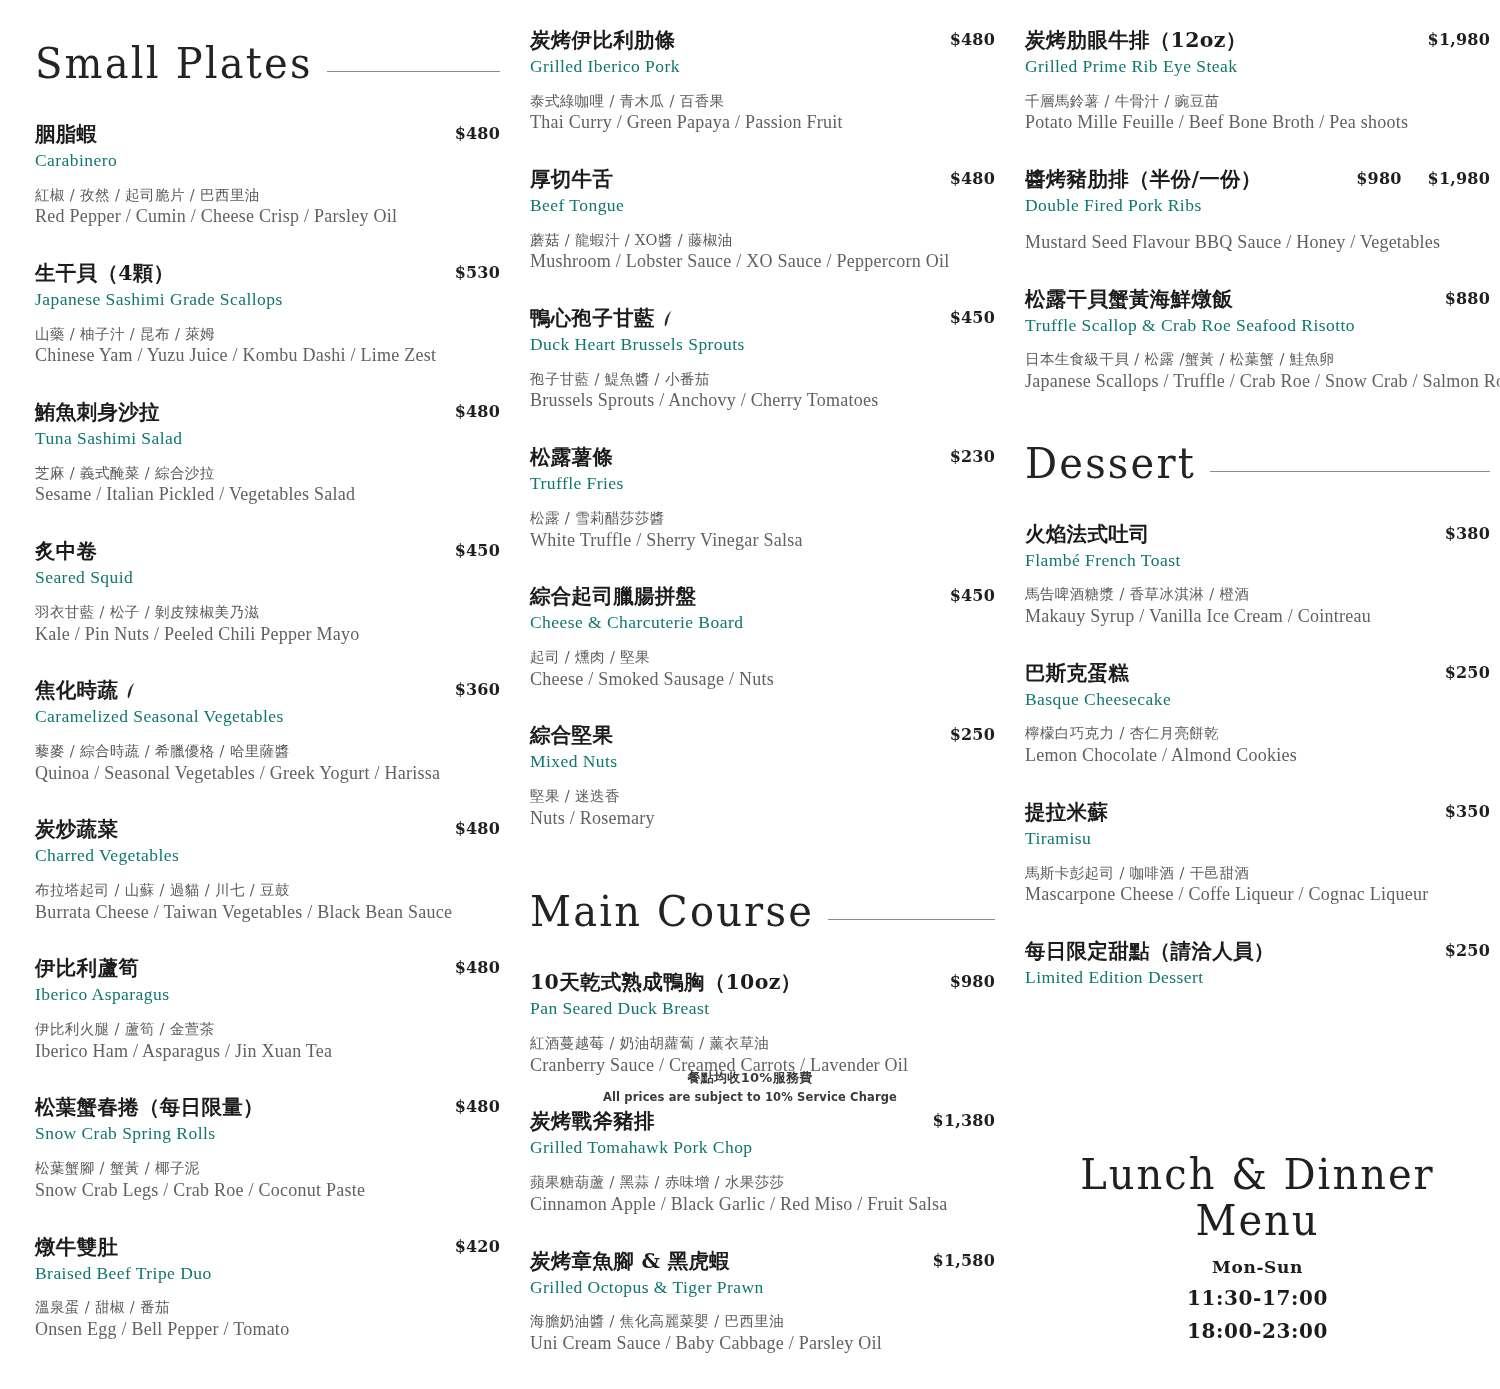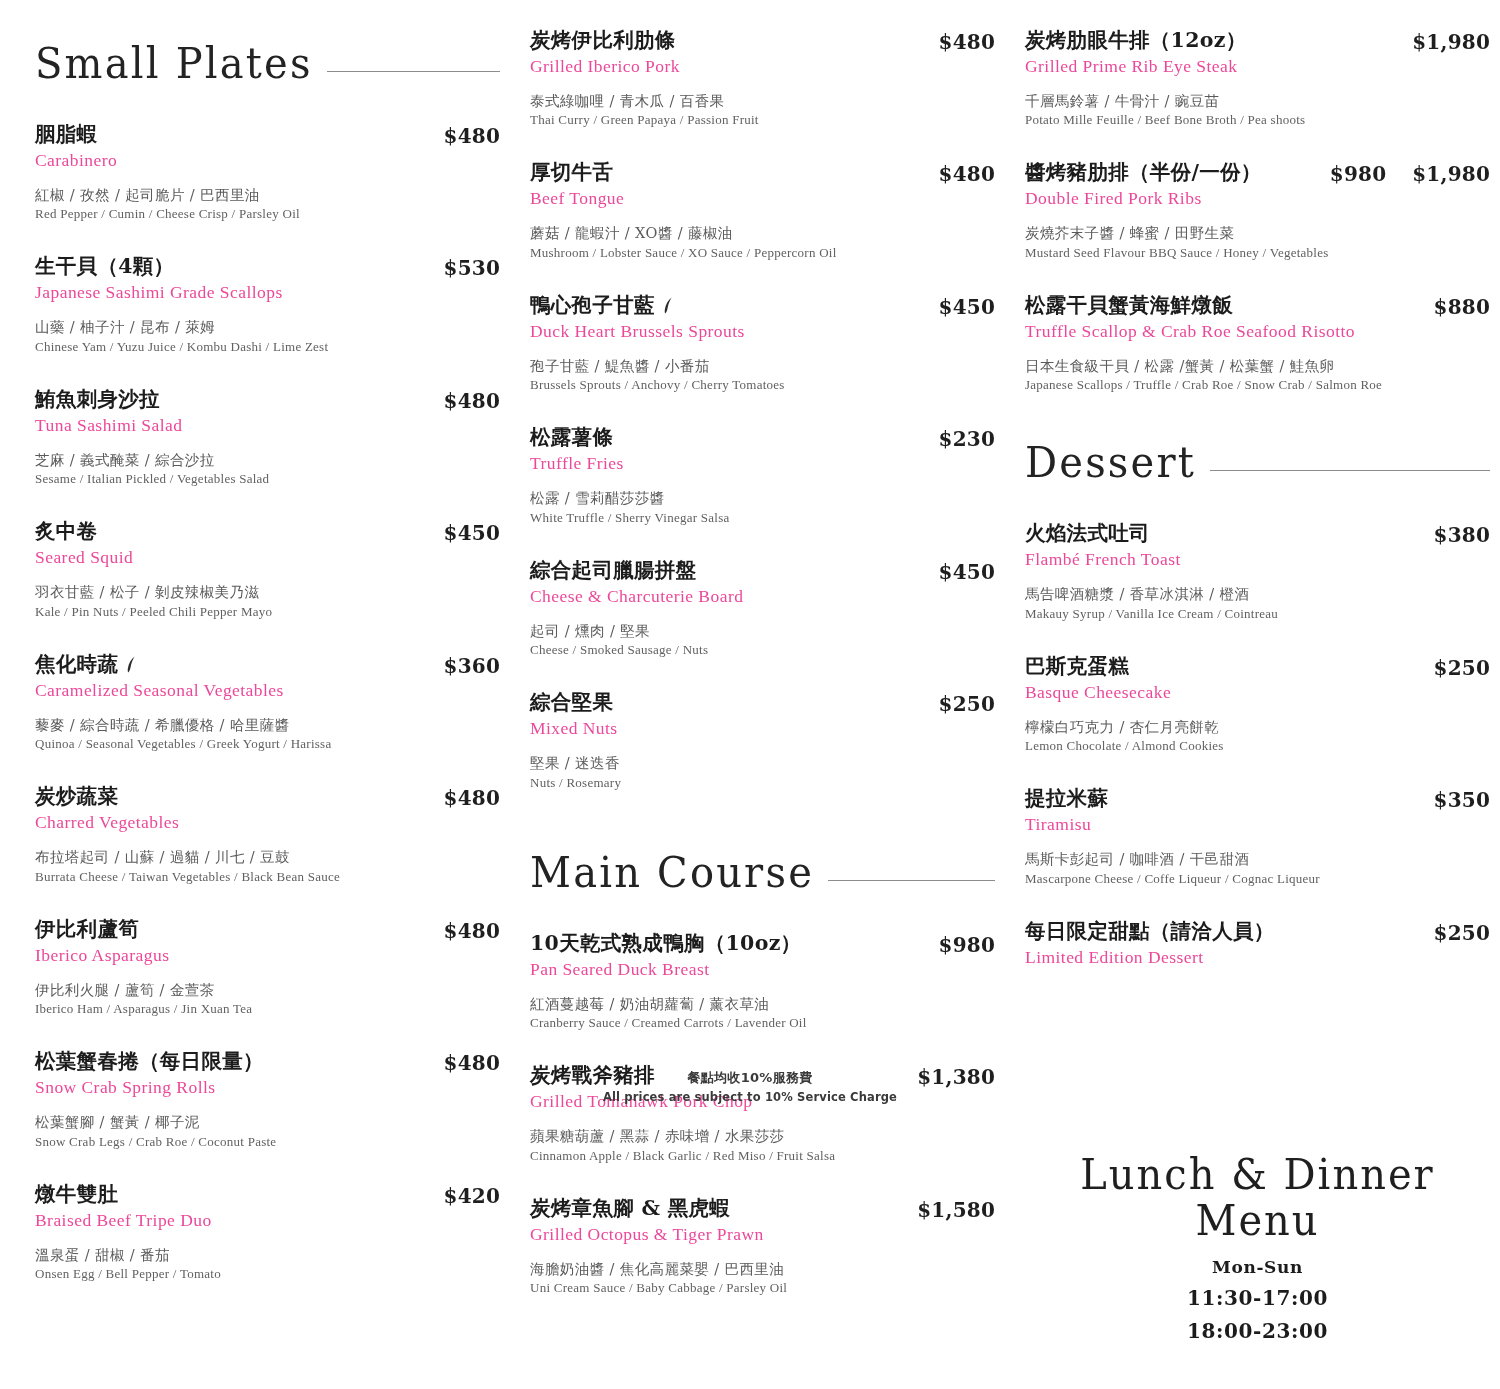--- a/index.html
+++ b/index.html
@@ -89,55 +89,55 @@
     position: relative;
   }
   .leaf-icon svg { display: block; }
 
   .name-en {
     font-family: "Liberation Serif", "DejaVu Serif", serif;
     font-weight: 400;
     font-size: 17.5px;
     letter-spacing: 0.45px;
     line-height: 1.3;
-    color: #ec4899;
+    color: #0f766e;
     margin-top: 2px;
     white-space: nowrap;
   }
 
   .prices {
     flex: 0 0 auto;
     display: flex;
     gap: 26px;
     align-items: baseline;
     padding-top: 2px;
     white-space: nowrap;
   }
   .price {
     font-family: "DejaVu Serif", "Liberation Serif", serif;
     font-weight: 700;
-    font-size: 20px;
+    font-size: 16px;
     letter-spacing: 0.2px;
     color: #1f1f1f;
   }
 
   .desc { margin-top: 14px; }
   .desc-zh {
     font-family: "DejaVu Serif", "Liberation Serif", serif;
     font-weight: 400;
     font-size: 14.5px;
     letter-spacing: 0.4px;
     line-height: 1.35;
     color: #5a5a5a;
     white-space: nowrap;
   }
   .desc-en {
     font-family: "Liberation Serif", "DejaVu Serif", serif;
     font-weight: 400;
-    font-size: 13px;
+    font-size: 18px;
     letter-spacing: 0.25px;
     line-height: 1.32;
     color: #616161;
     white-space: nowrap;
   }
 
   
   .section-head.mid { margin-top: 46px; }
   .section-head.dessert-head { margin-top: 34px; }
 
@@ -521,21 +521,20 @@
             <div class="names">
               <div class="name-zh">醬烤豬肋排（半份/一份）</div>
               <div class="name-en">Double Fired Pork Ribs</div>
             </div>
             <div class="prices">
               <div class="price">$980</div>
               <div class="price">$1,980</div>
             </div>
           </div>
           <div class="desc">
-            <div class="desc-zh">炭燒芥末子醬 / 蜂蜜 / 田野生菜</div>
             <div class="desc-en">Mustard Seed Flavour BBQ Sauce / Honey / Vegetables</div>
           </div>
         </div>
         <div class="item">
           <div class="item-top">
             <div class="names">
               <div class="name-zh">松露干貝蟹黃海鮮燉飯</div>
               <div class="name-en">Truffle Scallop &amp; Crab Roe Seafood Risotto</div>
             </div>
             <div class="prices">

